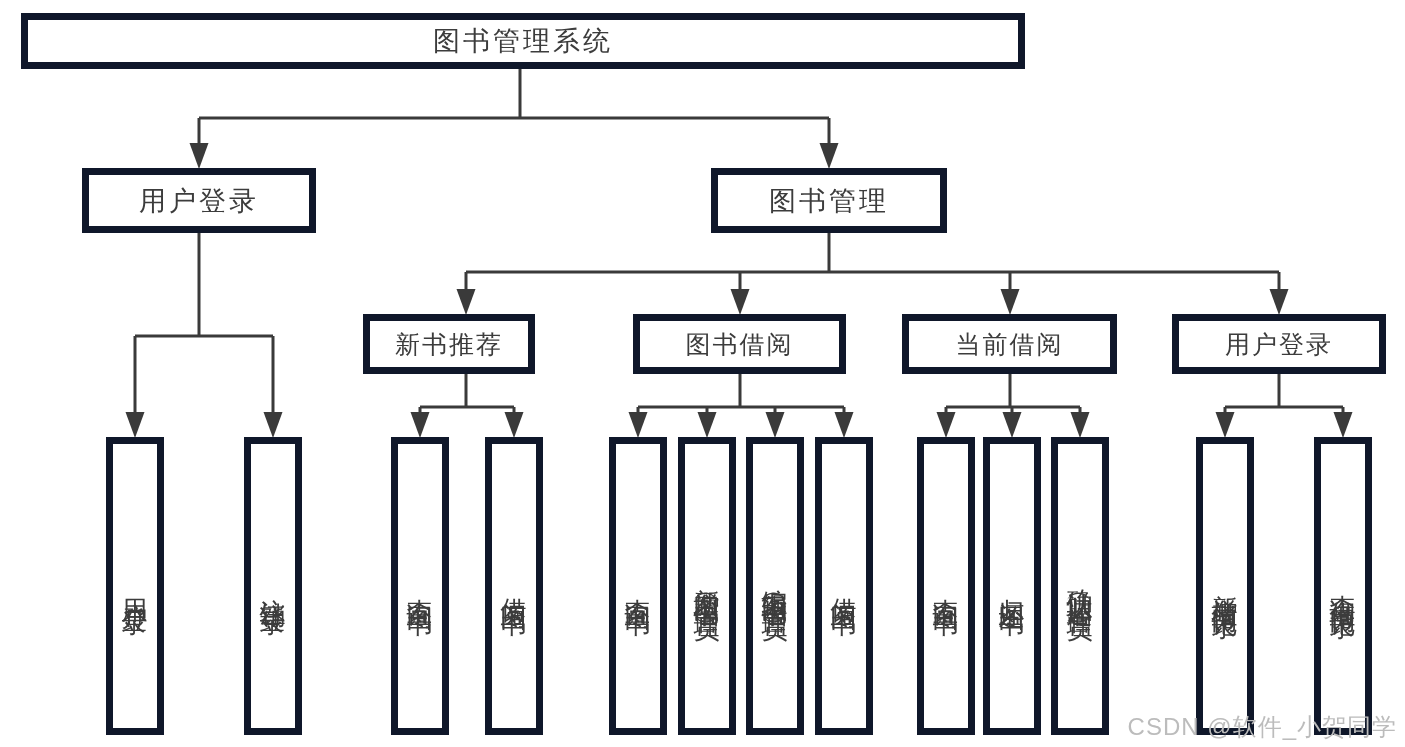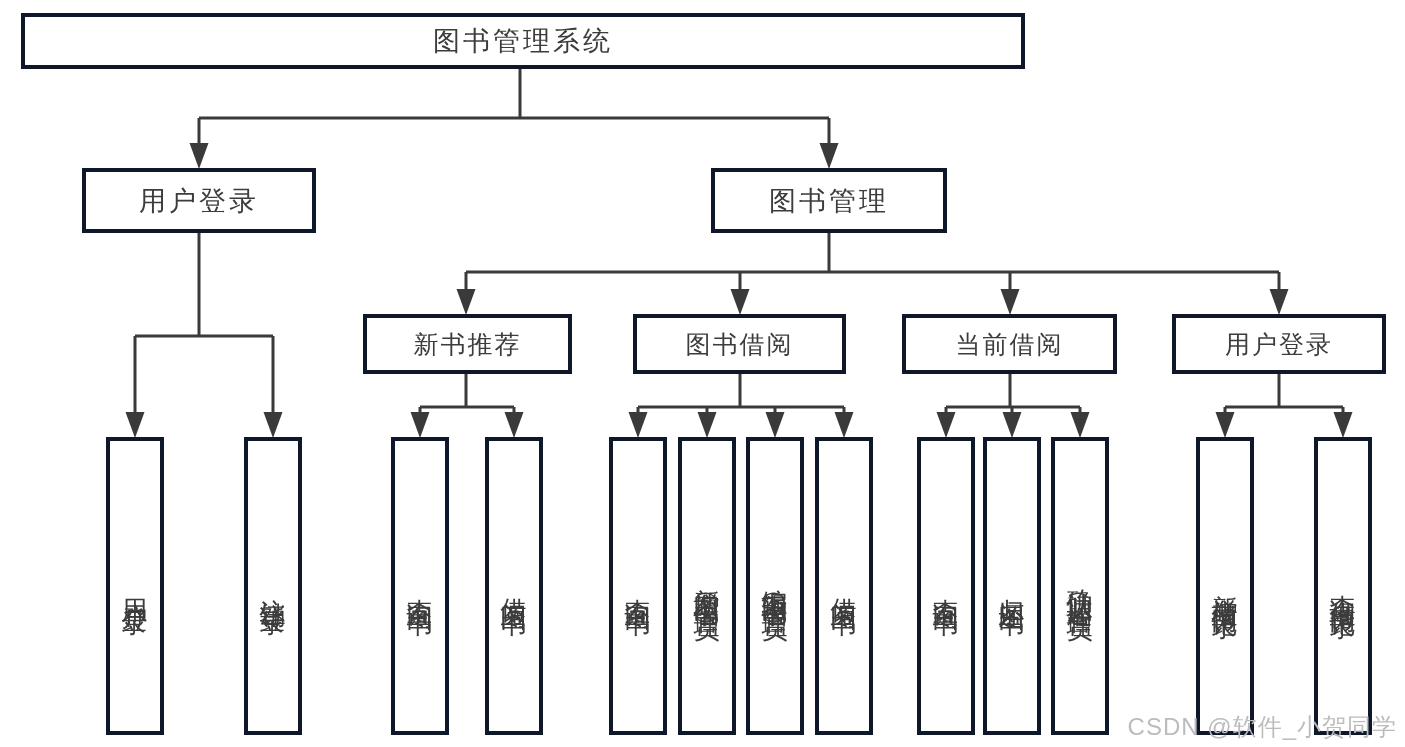--- a/index.html
+++ b/index.html
@@ -7,31 +7,31 @@
     position:relative;
     width:1405px;height:747px;
     background:#ffffff;
     font-family:"Liberation Sans","DejaVu Sans",sans-serif;
     overflow:hidden;
   }
   #wires{position:absolute;left:0;top:0;width:1405px;height:747px;}
   .box{
     position:absolute;
     box-sizing:border-box;
-    border:4px solid #0f172a;
+    border:7px solid #0f172a;
     background:#ffffff;
     display:flex;align-items:center;justify-content:center;
     color:#3c3c3c;
   }
   .root{left:21px;top:13px;width:1004px;height:56px;font-size:27px;letter-spacing:3px;}
   .l2{top:168px;height:65px;font-size:27px;letter-spacing:3px;}
   .n-user{left:82px;width:234px;}
   .n-bookmgmt{left:711px;width:236px;}
   .l3{top:314px;height:60px;font-size:25px;letter-spacing:2px;}
-  .n-newbook{left:363px;width:209px;}
+  .n-newbook{left:363px;width:172px;}
   .n-borrow{left:633px;width:213px;}
   .n-current{left:902px;width:215px;align-items:center;}
   .n-records{left:1172px;width:214px;}
   .leaf{top:437px;width:58px;height:298px;font-size:26px;}
   .leaf .vtext{
     display:inline-block;
     writing-mode:vertical-rl;
     text-orientation:mixed;
     letter-spacing:4px;
     line-height:1;

